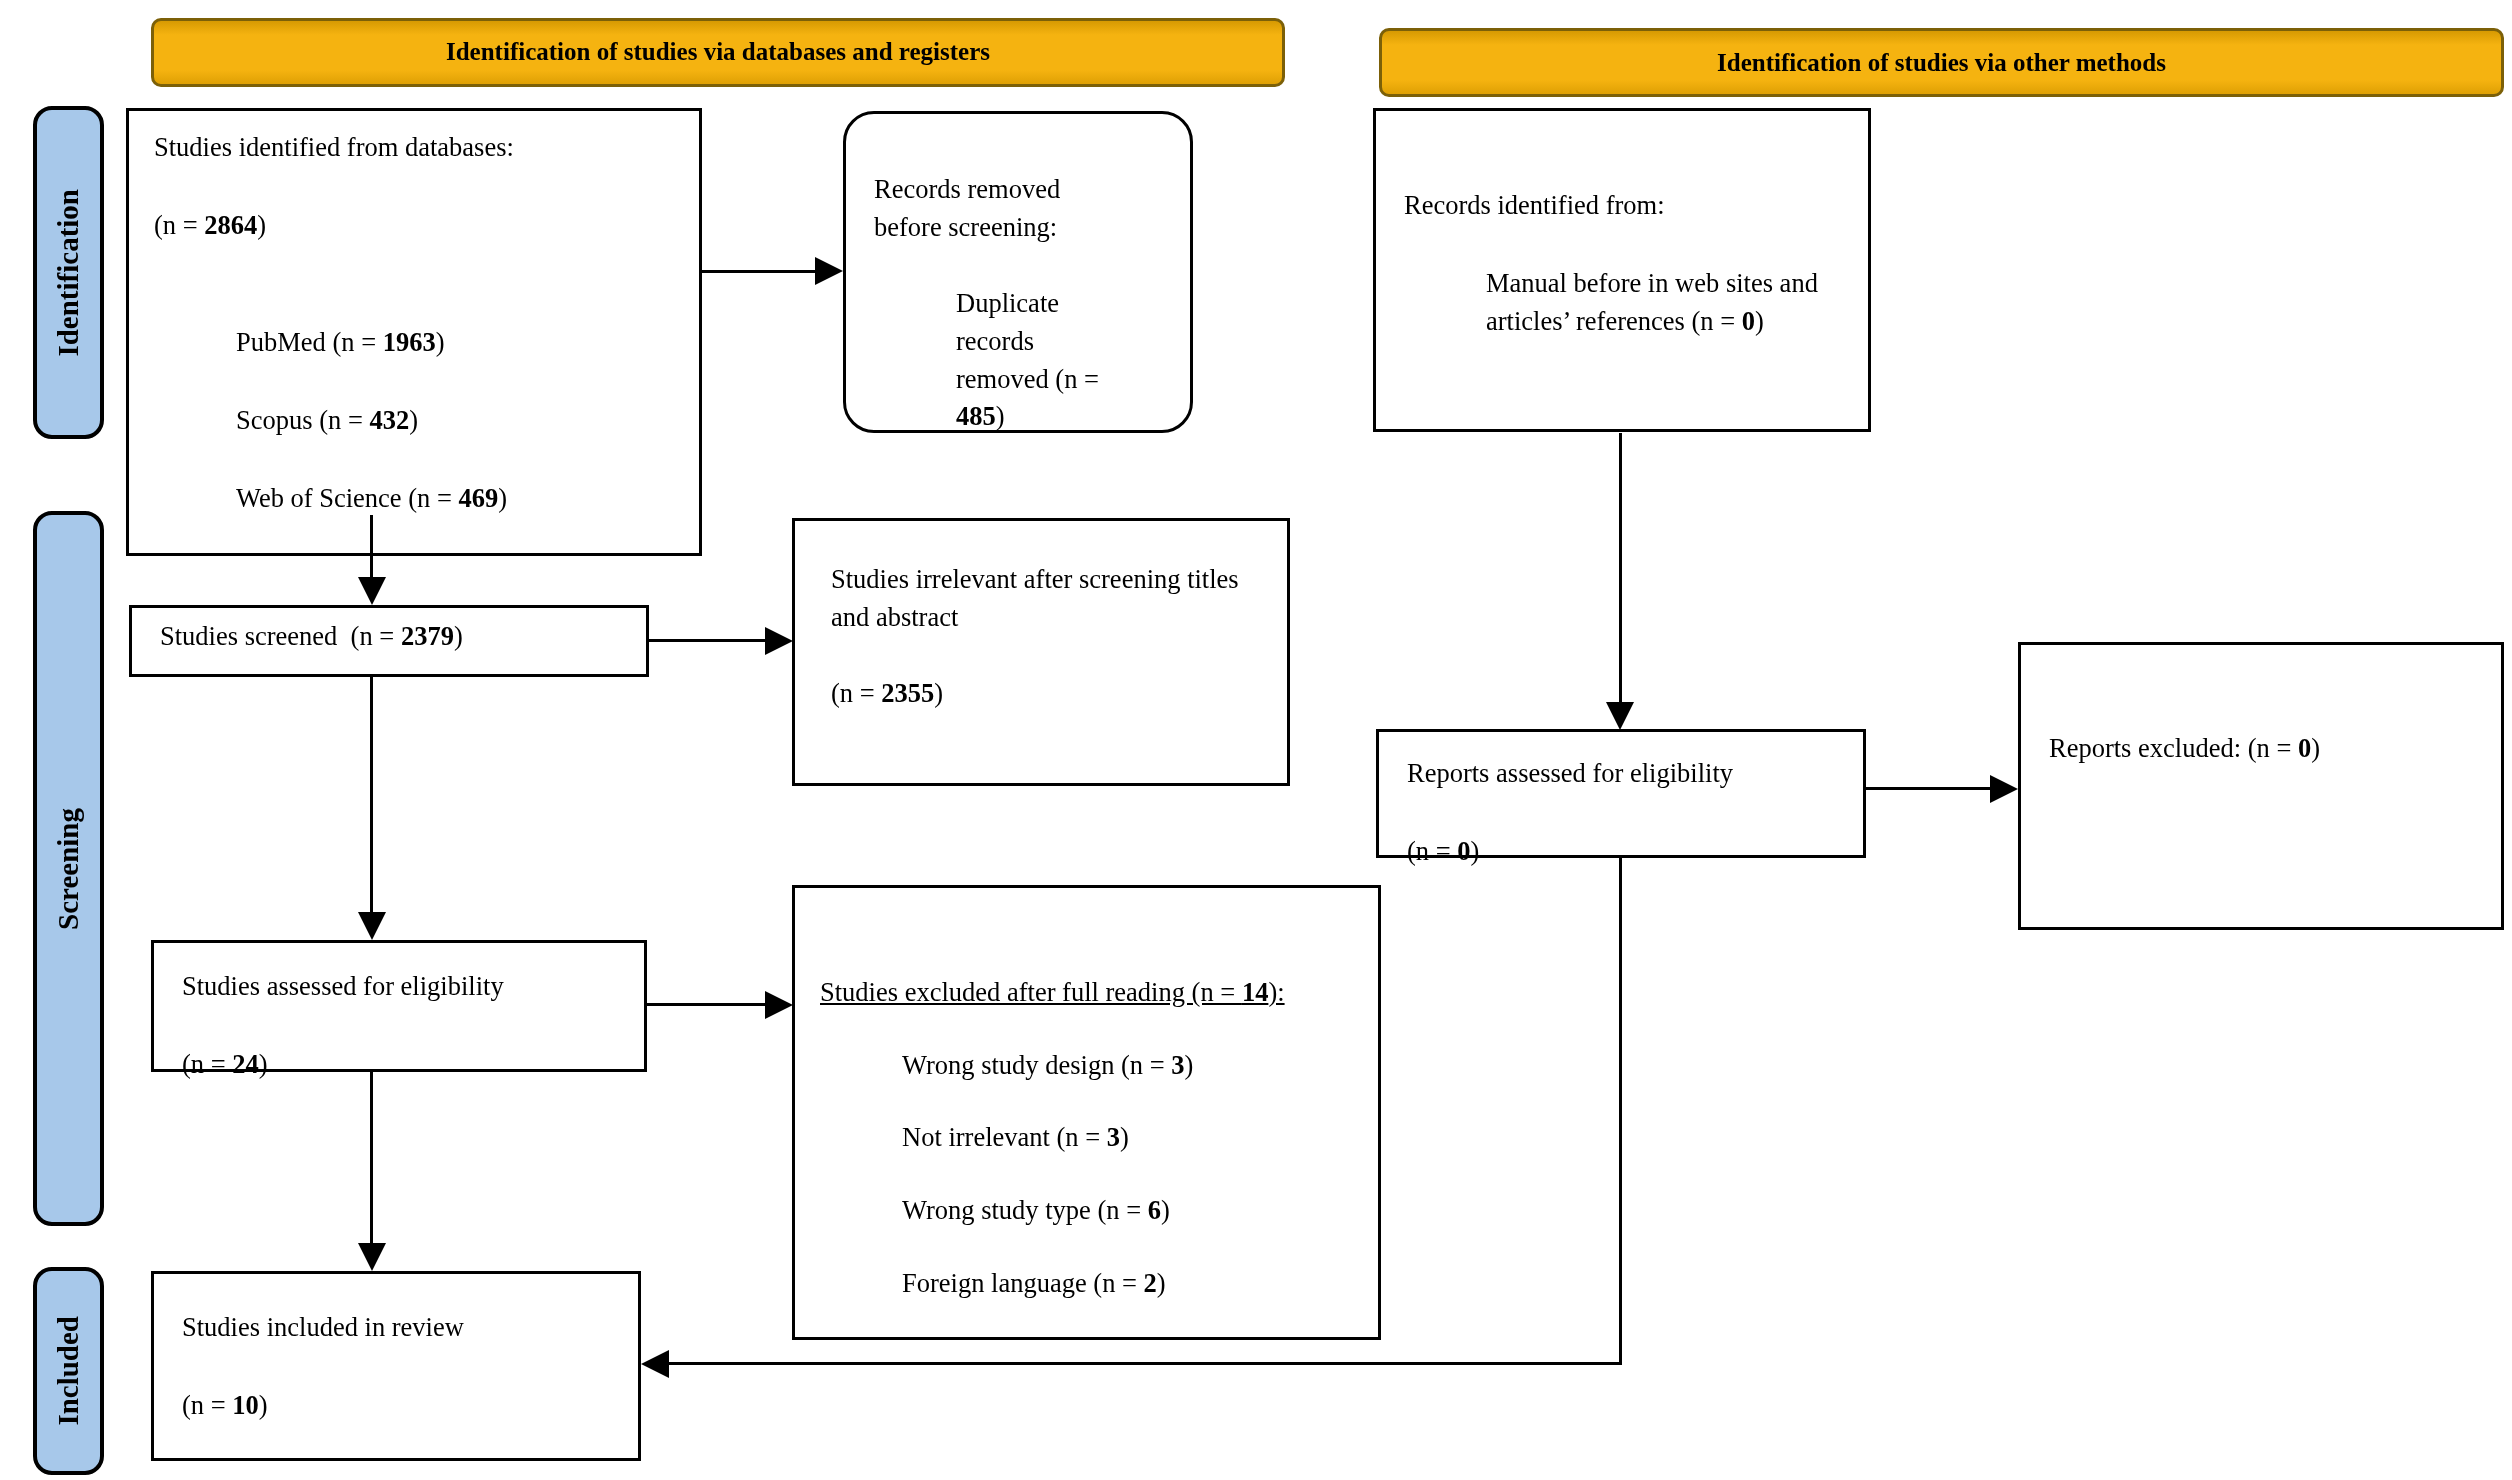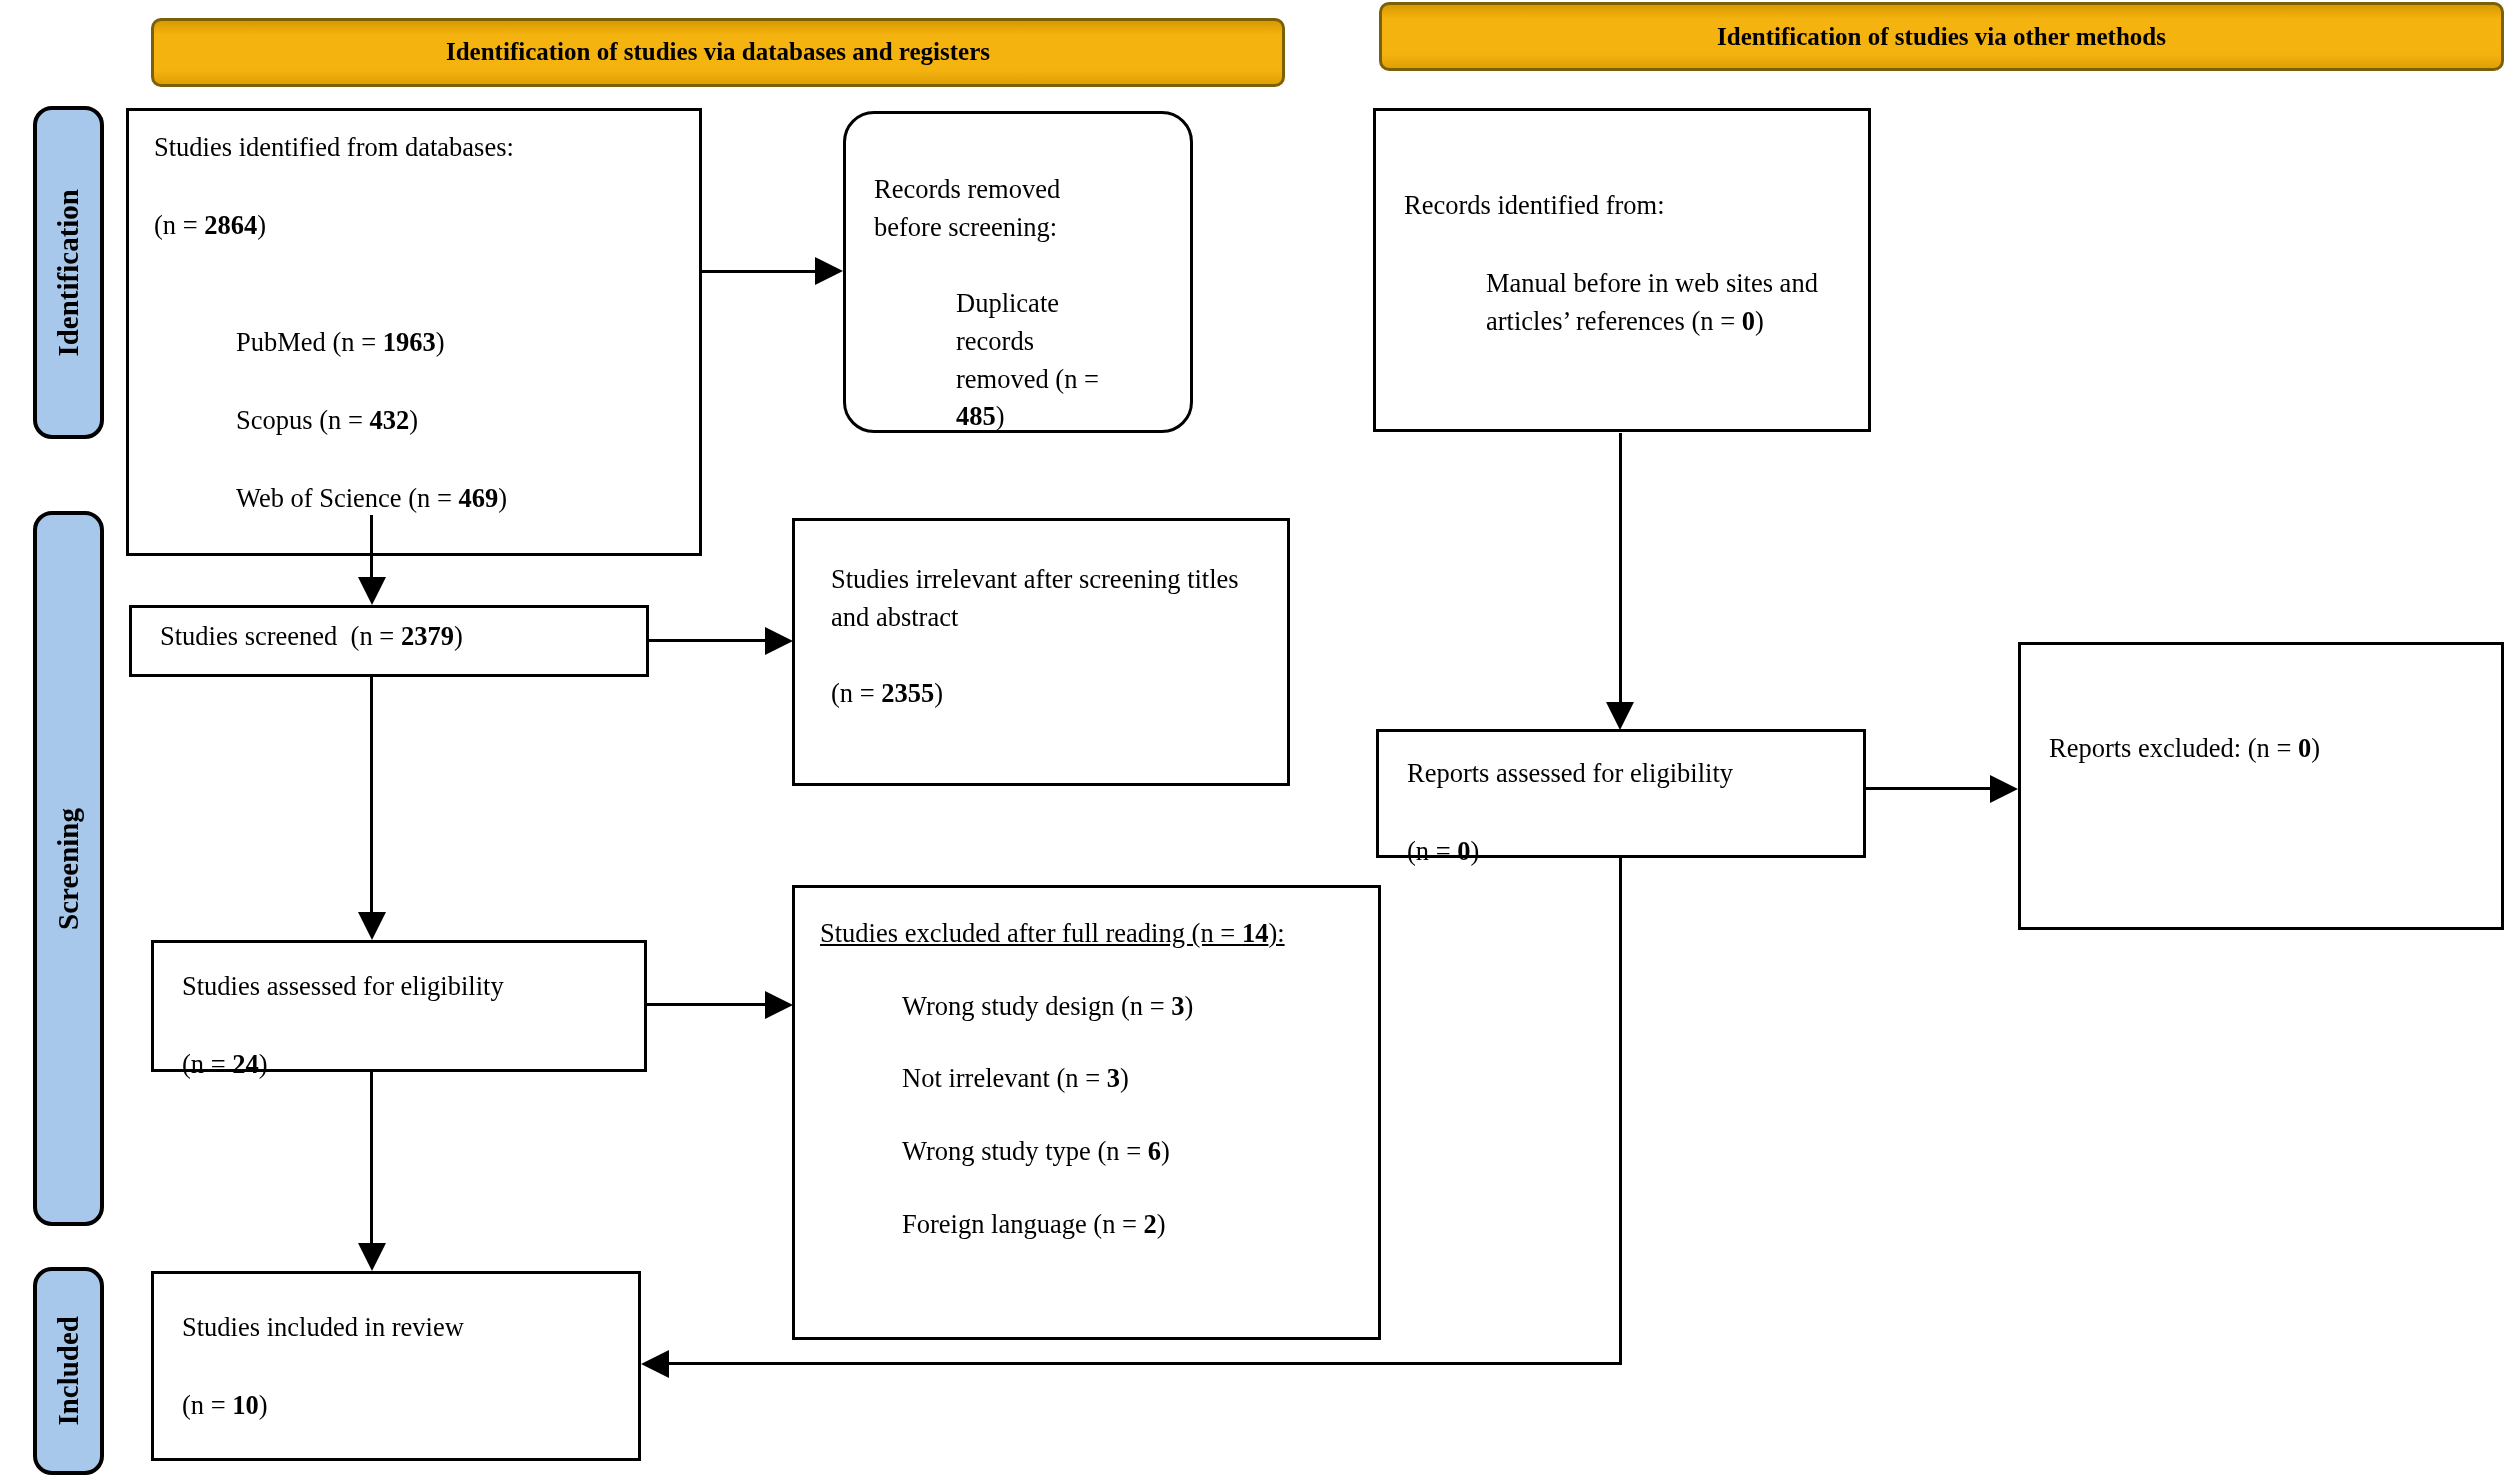--- a/index.html
+++ b/index.html
@@ -19,21 +19,21 @@
     background: linear-gradient(180deg, #d79a02 0%, #f5b310 22%, #f5b310 78%, #dfa004 100%);
     border: 3.1px solid #7c6008;
     border-radius: 10px;
     display: flex;
     align-items: center;
     justify-content: center;
     font-weight: bold;
     font-size: 25px;
   }
   .banner1 { left: 151px;  top: 17.6px; width: 1134px; height: 69px; }
-  .banner2 { left: 1379px; top: 2px; width: 1125px; height: 69px; }
+  .banner2 { left: 1379px; top: 28px; width: 1125px; height: 69px; }
 
   
   .stage {
     position: absolute;
     background: #a7c8ea;
     border: 4.4px solid #000000;
     border-radius: 19px;
     display: flex;
     align-items: center;
     justify-content: center;
@@ -60,21 +60,21 @@
   .box .ln { min-height: 39px; }
   .box .ln.ind { padding-left: 82px; }
   .box .ln.u { text-decoration: underline; }
 
   .box-identified       { left: 126px;  top: 108px;  width: 576px; height: 448px; padding: 17.6px 25px 0 25px; }
   .box-removed          { left: 843px; top: 111px;  width: 350px; height: 322px; padding: 57px 72px 0 28px; border-radius: 31px; }
   .box-screened         { left: 129px;  top: 605px;  width: 520px; height: 72px; display: flex; align-items: center; padding: 0 0 8px 28px; }
   .box-screened .ln     { min-height: 0; }
   .box-irrelevant       { left: 792px; top: 511px;  width: 498px; height: 268px; padding: 40px 28px 0 36px; margin-top: 7px; }
   .box-assessed         { left: 151px;  top: 940px; width: 496px; height: 132px; padding: 25px 28px 0 28px; }
-  .box-excluded         { left: 792px; top: 885px; width: 589px; height: 455px; padding: 27px 25px 0 25px; }
+  .box-excluded         { left: 792px; top: 885px; width: 589px; height: 455px; padding: 86px 25px 0 25px; }
   .box-excluded .ln     { min-height: 35px; }
   .box-included         { left: 151px;  top: 1271px; width: 490px; height: 190px; padding: 35px 28px 8px 28px; }
   .box-records-other    { left: 1373px; top: 108px;  width: 498px; height: 324px; padding: 76px 28px 0 28px; }
   .box-reports-assessed { left: 1376px; top: 729px; width: 490px; height: 129px; padding: 23px 28px 0 28px; }
   .box-reports-excluded { left: 2018px; top: 642px; width: 486px; height: 288px; padding: 85px 28px 0 28px; }
 
   
   .cline { position: absolute; background: #000000; }
   .ah { position: absolute; width: 0; height: 0; }
   .ah-right { border-top: 14px solid transparent; border-bottom: 14px solid transparent; border-left: 28px solid #000000; }

